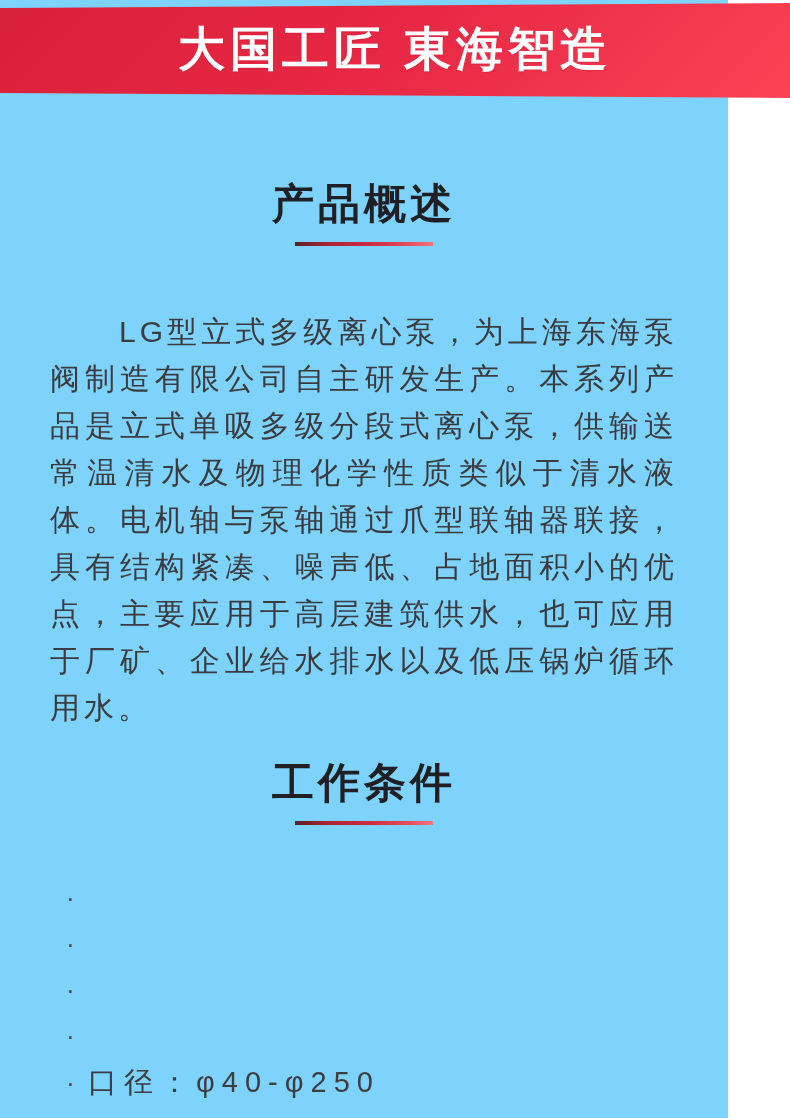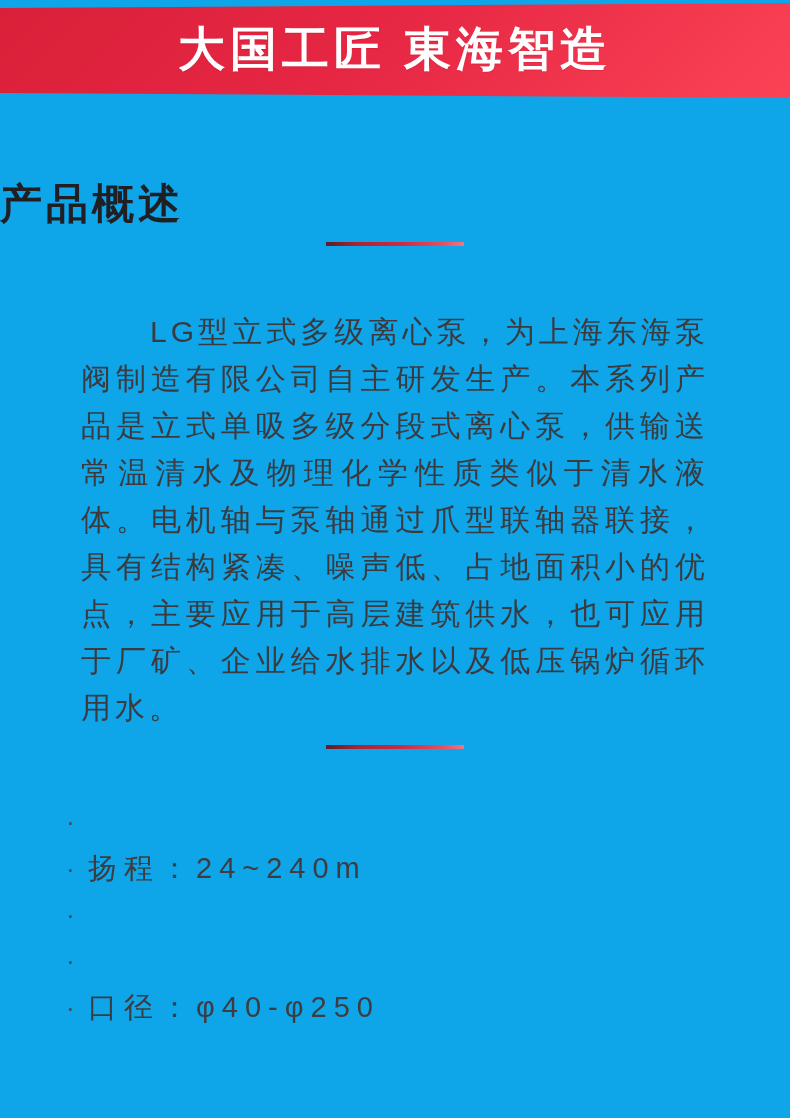--- a/index.html
+++ b/index.html
@@ -5,23 +5,23 @@
   html, body { margin: 0; padding: 0; }
   body {
     width: 790px;
     height: 1118px;
     background: #ffffff;
     font-family: "Liberation Sans", sans-serif;
     overflow: hidden;
   }
   .page {
     position: relative;
-    width: 790px;
+    width: 728px;
     height: 1118px;
-    background: #0ea5e9;
+    background: #7dd3fc;
   }
 
   
   .banner {
     position: relative;
     width: 790px;
     height: 100px;
     background: linear-gradient(135deg, #d92039 0%, #e72744 48%, #fb4355 100%);
     clip-path: polygon(0 8px, 100% 3px, 100% 98px, 0 93px);
     display: flex;
@@ -34,20 +34,21 @@
     font-weight: bold;
     letter-spacing: 5px;
     white-space: pre;
     padding-bottom: 2px;
     text-shadow: 0 1px 1px rgba(120,0,20,0.15);
   }
 
   
   .sec-title {
     margin: 0;
+    text-align: center;
     font-size: 42px;
     line-height: 48px;
     font-weight: bold;
     color: #1f1f24;
     letter-spacing: 4px;
   }
   .sec-title.first { margin-top: 80px; }
   .sec-title.second { margin-top: 28px; }
   .title-underline {
     width: 138px;
@@ -99,29 +100,29 @@
 
   <div class="banner">
     <div class="banner-title">大国工匠 東海智造</div>
   </div>
 
   <h2 class="sec-title first">产品概述</h2>
   <div class="title-underline"></div>
 
   <p class="desc">LG型立式多级离心泵，为上海东海泵阀制造有限公司自主研发生产。本系列产品是立式单吸多级分段式离心泵，供输送常温清水及物理化学性质类似于清水液体。电机轴与泵轴通过爪型联轴器联接，具有结构紧凑、噪声低、占地面积小的优点，主要应用于高层建筑供水，也可应用于厂矿、企业给水排水以及低压锅炉循环用水。</p>
 
+  <h2 class="sec-title second">工作条件</h2>
   <div class="title-underline"></div>
 
   <ul class="spec-list">
     <li class="spec-item">
       <span class="bullet-dot">·</span>
     </li>
     <li class="spec-item">
       <span class="bullet-dot">·</span>
-      <span>扬程：24~240m</span>
     </li>
     <li class="spec-item">
       <span class="bullet-dot">·</span>
     </li>
     <li class="spec-item">
       <span class="bullet-dot">·</span>
     </li>
     <li class="spec-item">
       <span class="bullet-dot">·</span>
       <span>口径：φ40-φ250</span>

